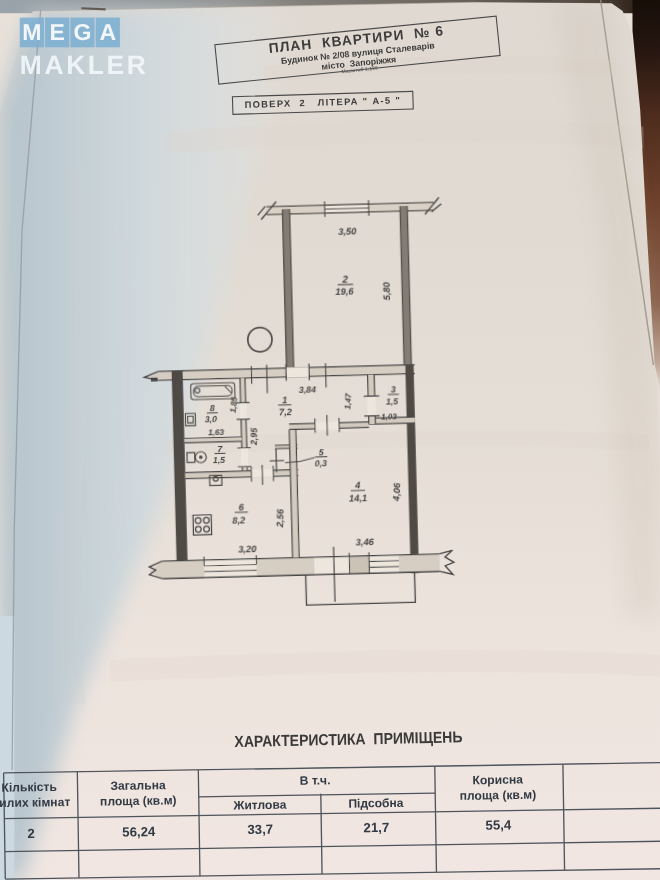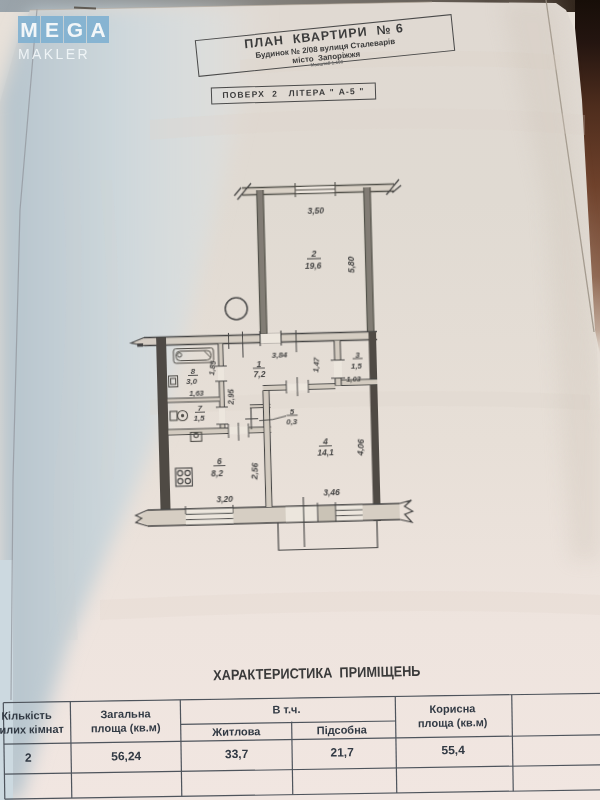--- a/index.html
+++ b/index.html
@@ -78,21 +78,21 @@
 
 <div class="abs" style="left:18px;top:16px;">
 
   <div style="display:flex;gap:1px;">
     <div style="width:22px;height:27px;background:rgba(125,175,208,0.88);color:#f2f6f8;font-weight:bold;font-size:21px;line-height:27px;text-align:center;">M</div>
     <div style="width:22px;height:27px;background:rgba(125,175,208,0.88);color:#f2f6f8;font-weight:bold;font-size:21px;line-height:27px;text-align:center;">E</div>
     <div style="width:22px;height:27px;background:rgba(125,175,208,0.88);color:#f2f6f8;font-weight:bold;font-size:21px;line-height:27px;text-align:center;">G</div>
     <div style="width:22px;height:27px;background:rgba(125,175,208,0.88);color:#f2f6f8;font-weight:bold;font-size:21px;line-height:27px;text-align:center;">A</div>
   </div>
 
-  <div style="margin-top:3px;color:rgba(243,247,250,0.9);font-weight:normal;font-size:14px;letter-spacing:2.4px;">MAKLER</div>
+  <div style="margin-top:3px;color:rgba(243,247,250,0.9);font-weight:bold;font-size:24px;letter-spacing:2.4px;">MAKLER</div>
 </div>
 
 <div class="abs" style="left:196px;top:27px;width:256px;height:35px;border:1.4px solid #4a4a4a;transform:rotate(-5.8deg);transform-origin:50% 50%;text-align:center;color:#3c3c3c;">
 
   <div style="font-size:12.5px;font-weight:bold;letter-spacing:1px;margin-top:1px;">ПЛАН&nbsp; КВАРТИРИ&nbsp; №&nbsp;6</div>
 
   <div style="font-size:8px;font-weight:bold;margin-top:1px;">Будинок № 2/08 вулиця Сталеварів</div>
 
   <div style="font-size:8px;font-weight:bold;">місто&nbsp; Запоріжжя</div>
 

